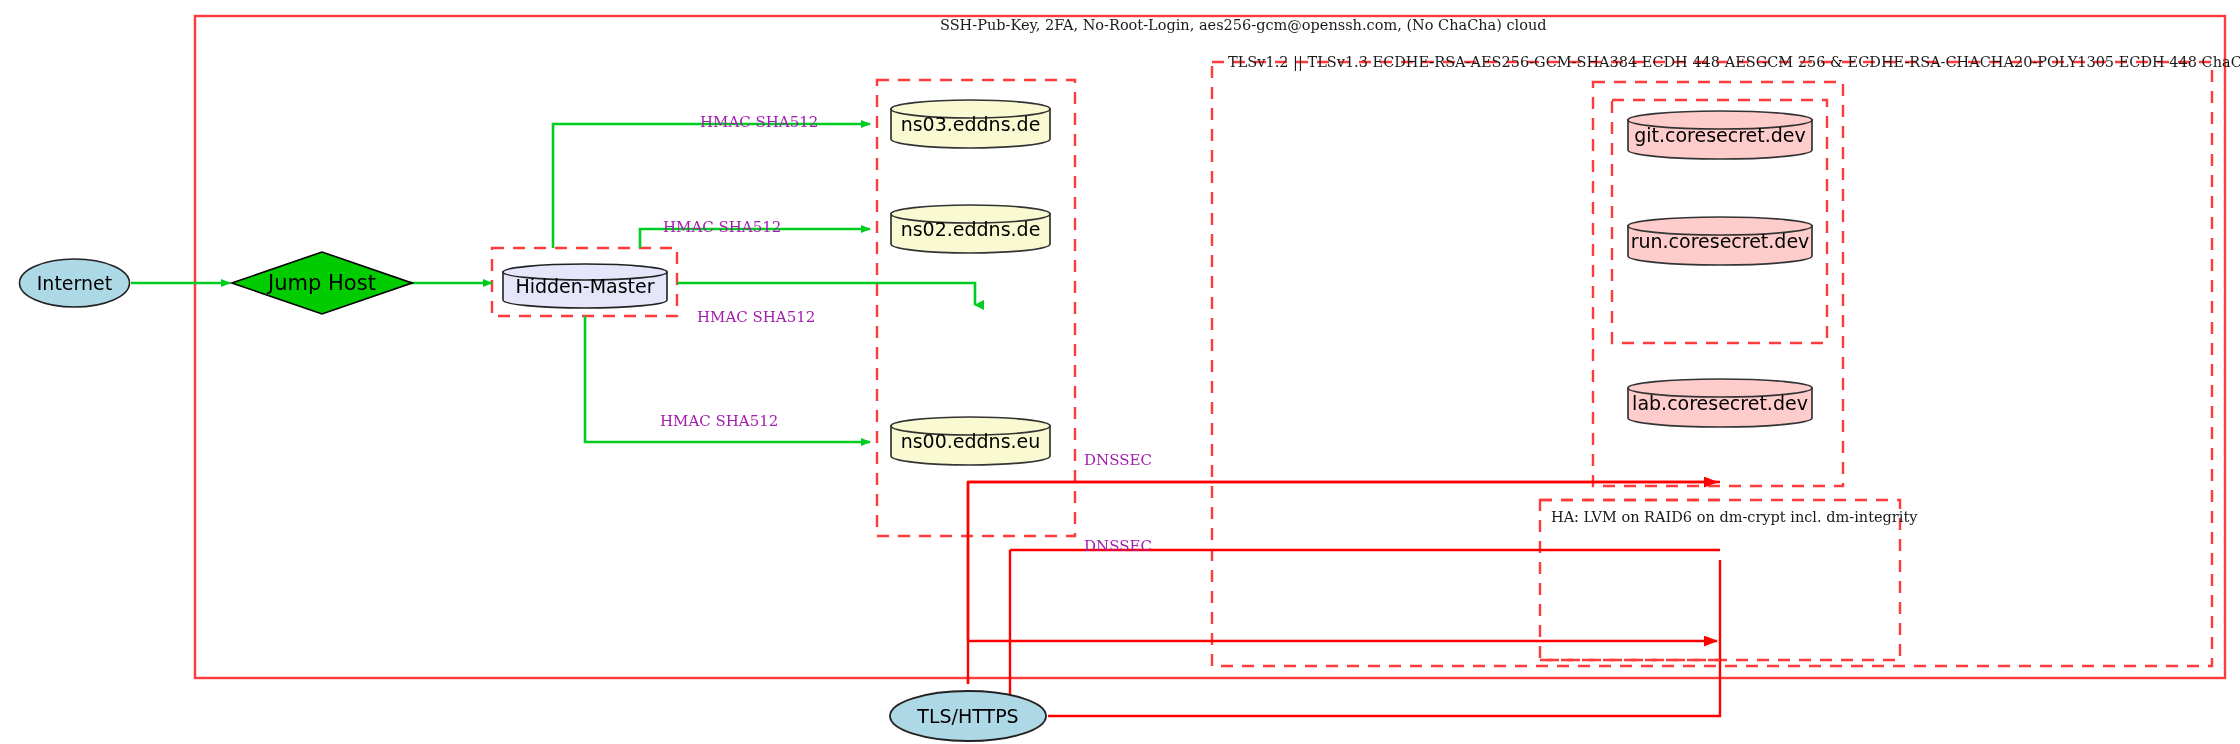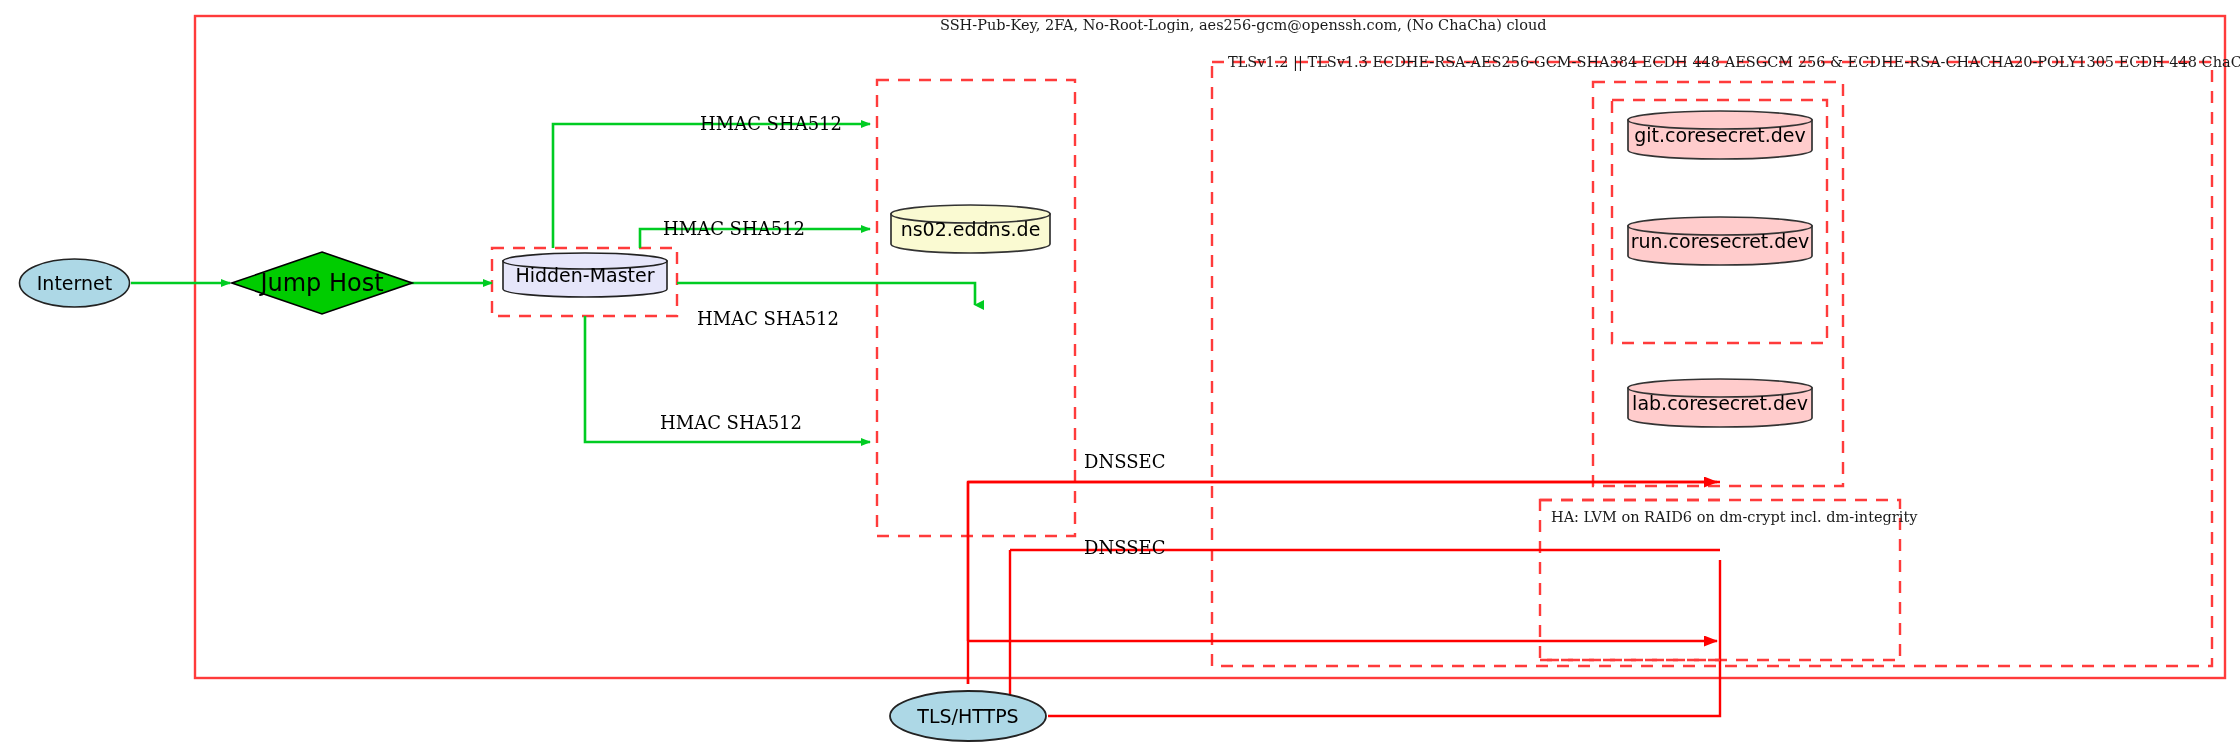--- a/index.html
+++ b/index.html
@@ -16,31 +16,31 @@
   
   .node{position:absolute;}
   .node-label{
     position:absolute;left:0;top:0;width:100%;height:100%;
     display:flex;align-items:center;justify-content:center;
     font-family:"DejaVu Sans", sans-serif;
     color:#000;white-space:nowrap;pointer-events:none;
   }
   .cyl-label{font-size:19px;}
   .ell-label{font-size:19px;}
-  .dia-label{font-size:24px;}
+  .dia-label{font-size:21px;}
 
   .boxlabel{
     position:absolute;
     font-family:"DejaVu Serif", serif;
     font-size:14.5px;color:#1a1a1a;white-space:nowrap;
   }
   .edgelabel{
     position:absolute;
     font-family:"DejaVu Serif", serif;
-    font-size:18px;color:#000000;white-space:nowrap;
+    font-size:15px;color:#a21caf;white-space:nowrap;
   }
 </style>
 </head>
 <body>
 
 <div id="stage">
 
   <svg id="canvas" viewBox="0 0 2240 744">
     <defs>
       <marker id="arrGreen" markerWidth="10" markerHeight="8" refX="9" refY="4" orient="auto" markerUnits="userSpaceOnUse">
@@ -113,38 +113,52 @@
     <div class="node-label ell-label">Internet</div>
   </div>
 
   <div class="node" style="left:230px;top:250px;width:184px;height:66px;">
     <svg width="184" height="66" viewBox="0 0 184 66">
       <polygon points="92,2 182,33 92,64 2,33" fill="#00cc00" stroke="#000" stroke-width="1.6"></polygon>
     </svg>
     <div class="node-label dia-label">Jump Host</div>
   </div>
 
-  <div class="node" style="left:500px;top:252px;width:170px;height:46px;">
+  <div class="node" style="left:500px;top:263px;width:170px;height:46px;">
     <svg width="170" height="46" viewBox="0 0 170 46">
       <path d="M3,9 L3,37 A82,8 0 0 0 167,37 L167,9 Z" fill="#e6e6fa" stroke="#222" stroke-width="1.6"></path>
       <ellipse cx="85" cy="9" rx="82" ry="8" fill="#e6e6fa" stroke="#222" stroke-width="1.6"></ellipse>
     </svg>
     <div class="node-label cyl-label">Hidden-Master</div>
   </div>
 
+  <div class="node" style="left:888px;top:99px;width:165px;height:50px;">
+    <svg width="165" height="50" viewBox="0 0 165 50">
+      <path d="M3,10 L3,40 A79.5,9 0 0 0 162,40 L162,10 Z" fill="#fafad2" stroke="#333" stroke-width="1.7"></path>
+      <ellipse cx="82.5" cy="10" rx="79.5" ry="9" fill="#fafad2" stroke="#333" stroke-width="1.7"></ellipse>
+    </svg>
+    <div class="node-label cyl-label">ns03.eddns.de</div>
+  </div>
 
   <div class="node" style="left:888px;top:204px;width:165px;height:50px;">
     <svg width="165" height="50" viewBox="0 0 165 50">
       <path d="M3,10 L3,40 A79.5,9 0 0 0 162,40 L162,10 Z" fill="#fafad2" stroke="#333" stroke-width="1.7"></path>
       <ellipse cx="82.5" cy="10" rx="79.5" ry="9" fill="#fafad2" stroke="#333" stroke-width="1.7"></ellipse>
     </svg>
     <div class="node-label cyl-label">ns02.eddns.de</div>
   </div>
 
 
+  <div class="node" style="left:888px;top:416px;width:165px;height:50px;">
+    <svg width="165" height="50" viewBox="0 0 165 50">
+      <path d="M3,10 L3,40 A79.5,9 0 0 0 162,40 L162,10 Z" fill="#fafad2" stroke="#333" stroke-width="1.7"></path>
+      <ellipse cx="82.5" cy="10" rx="79.5" ry="9" fill="#fafad2" stroke="#333" stroke-width="1.7"></ellipse>
+    </svg>
+    <div class="node-label cyl-label">ns00.eddns.eu</div>
+  </div>
 
   <div class="node" style="left:1625px;top:110px;width:190px;height:50px;">
     <svg width="190" height="50" viewBox="0 0 190 50">
       <path d="M3,10 L3,40 A92,9 0 0 0 187,40 L187,10 Z" fill="#ffcccc" stroke="#333" stroke-width="1.7"></path>
       <ellipse cx="95" cy="10" rx="92" ry="9" fill="#ffcccc" stroke="#333" stroke-width="1.7"></ellipse>
     </svg>
     <div class="node-label cyl-label">git.coresecret.dev</div>
   </div>
 
   <div class="node" style="left:1625px;top:216px;width:190px;height:50px;">

